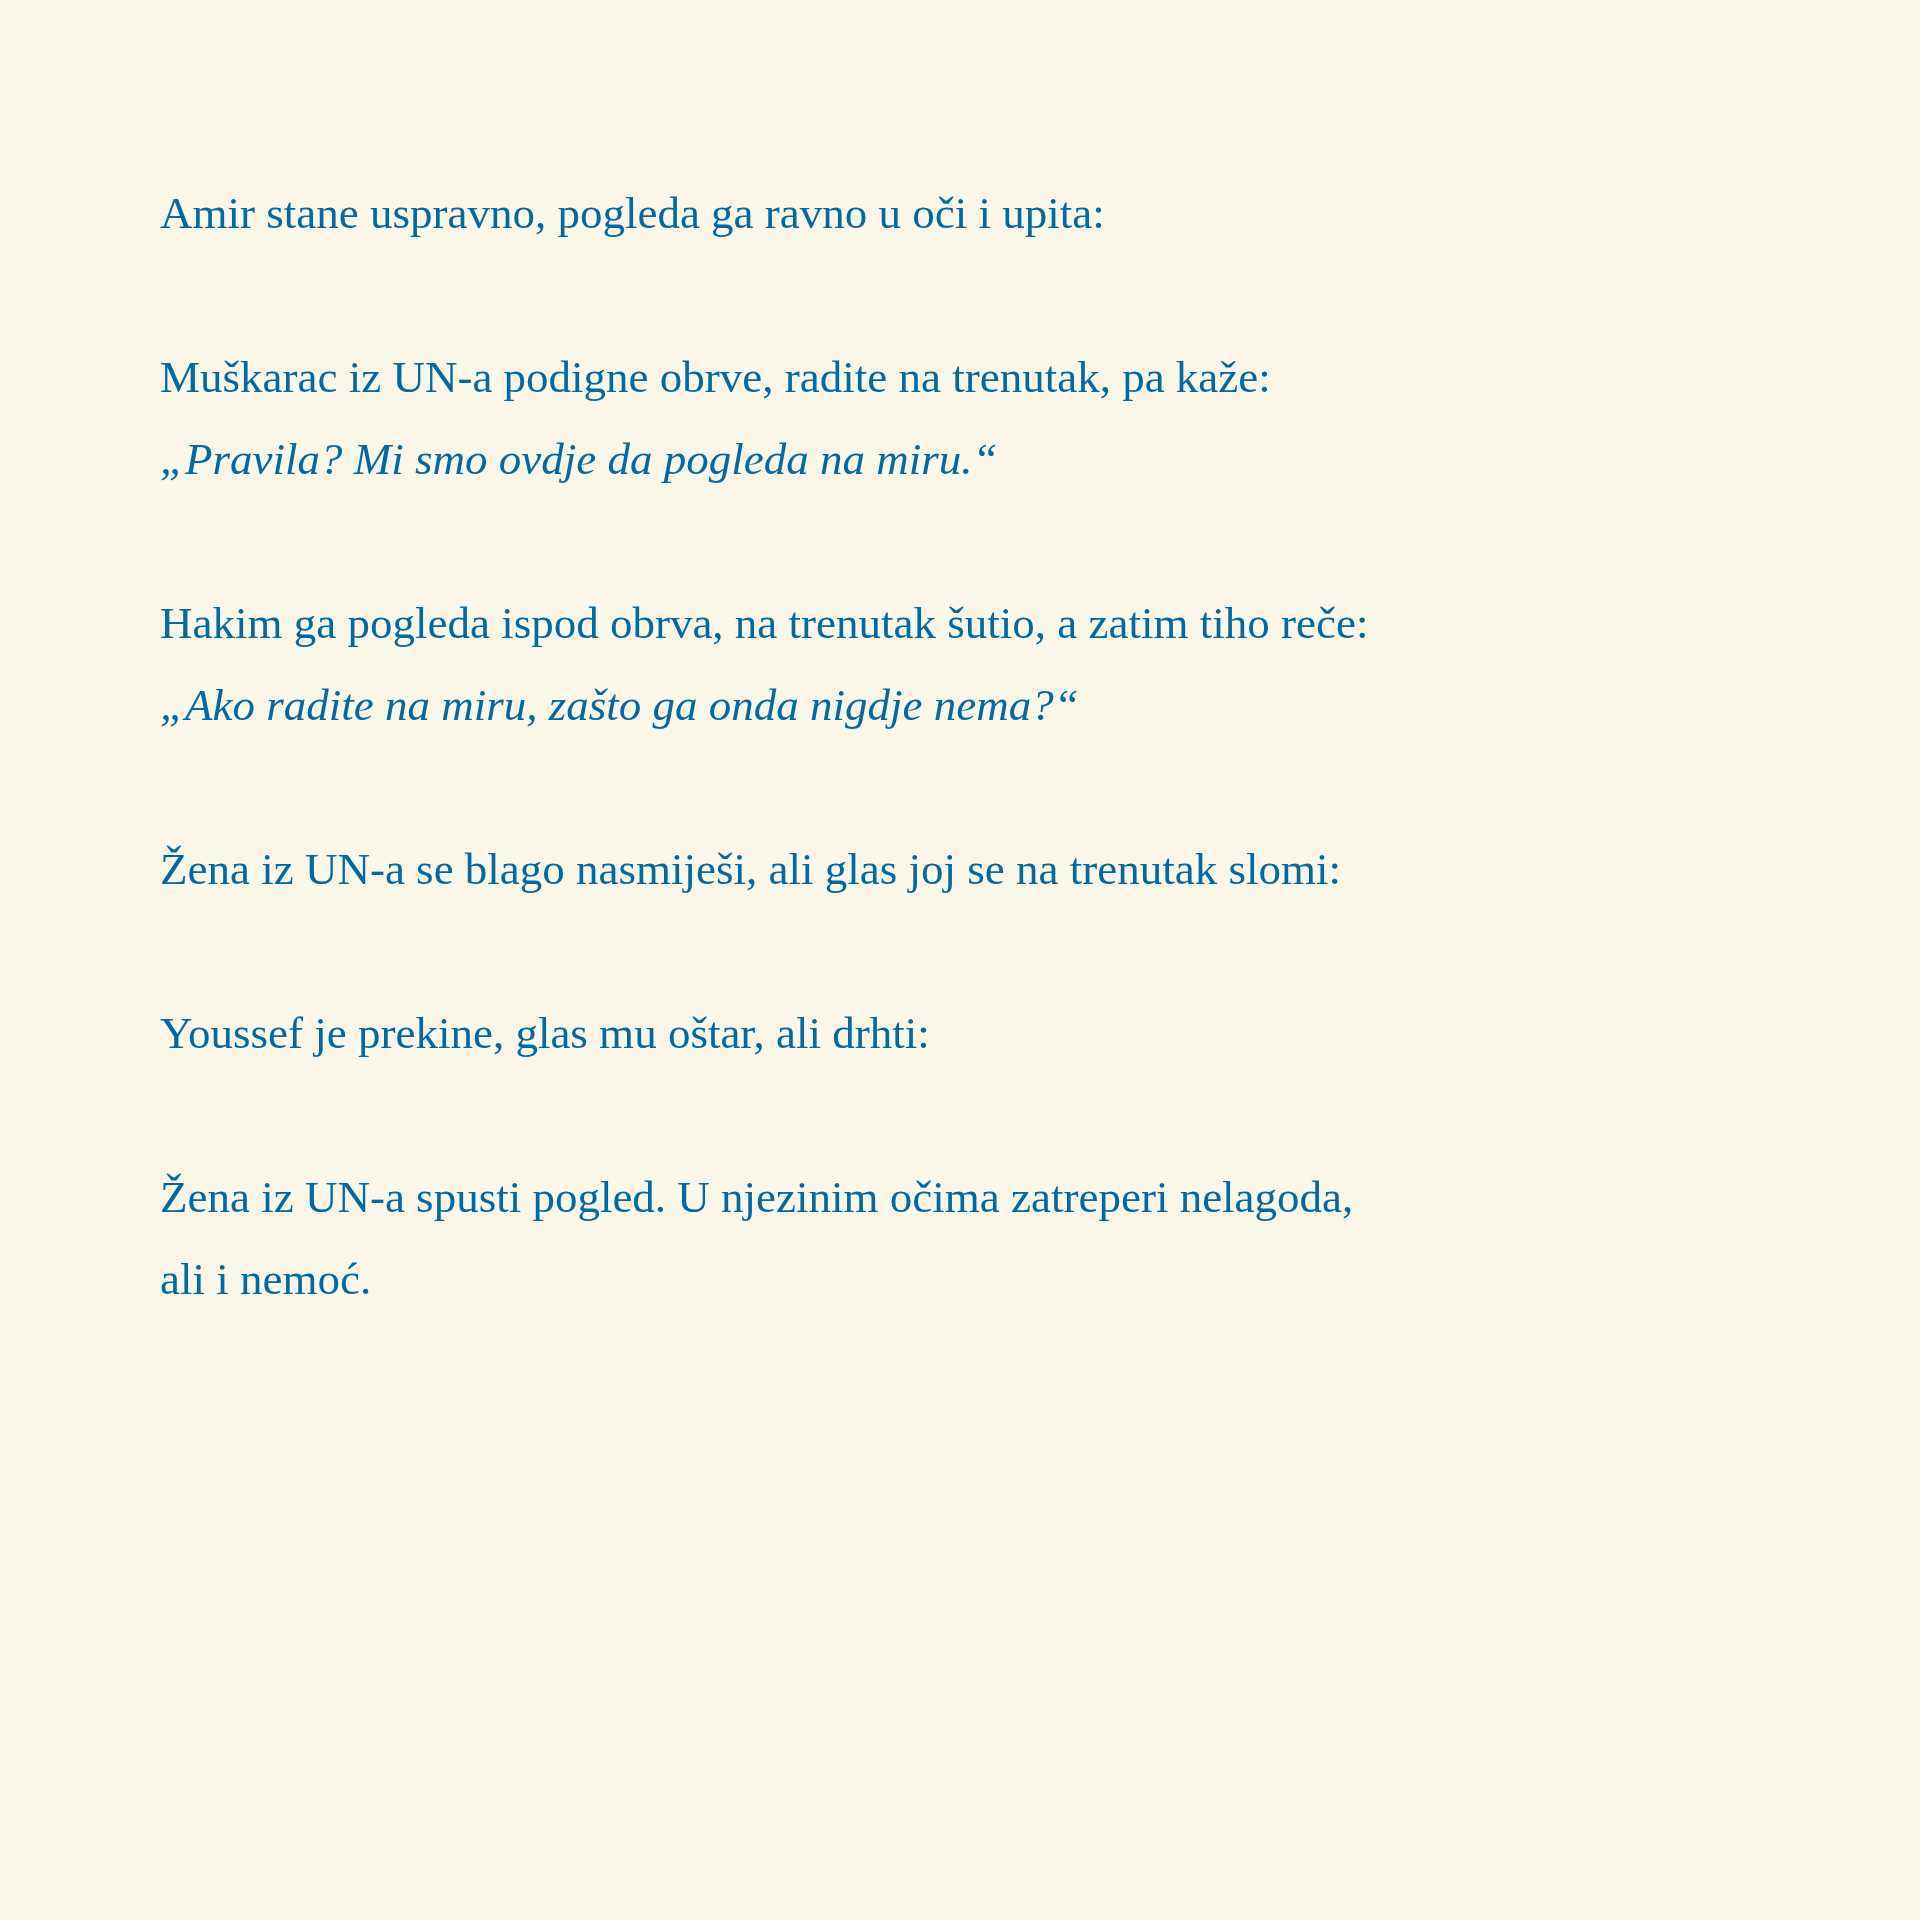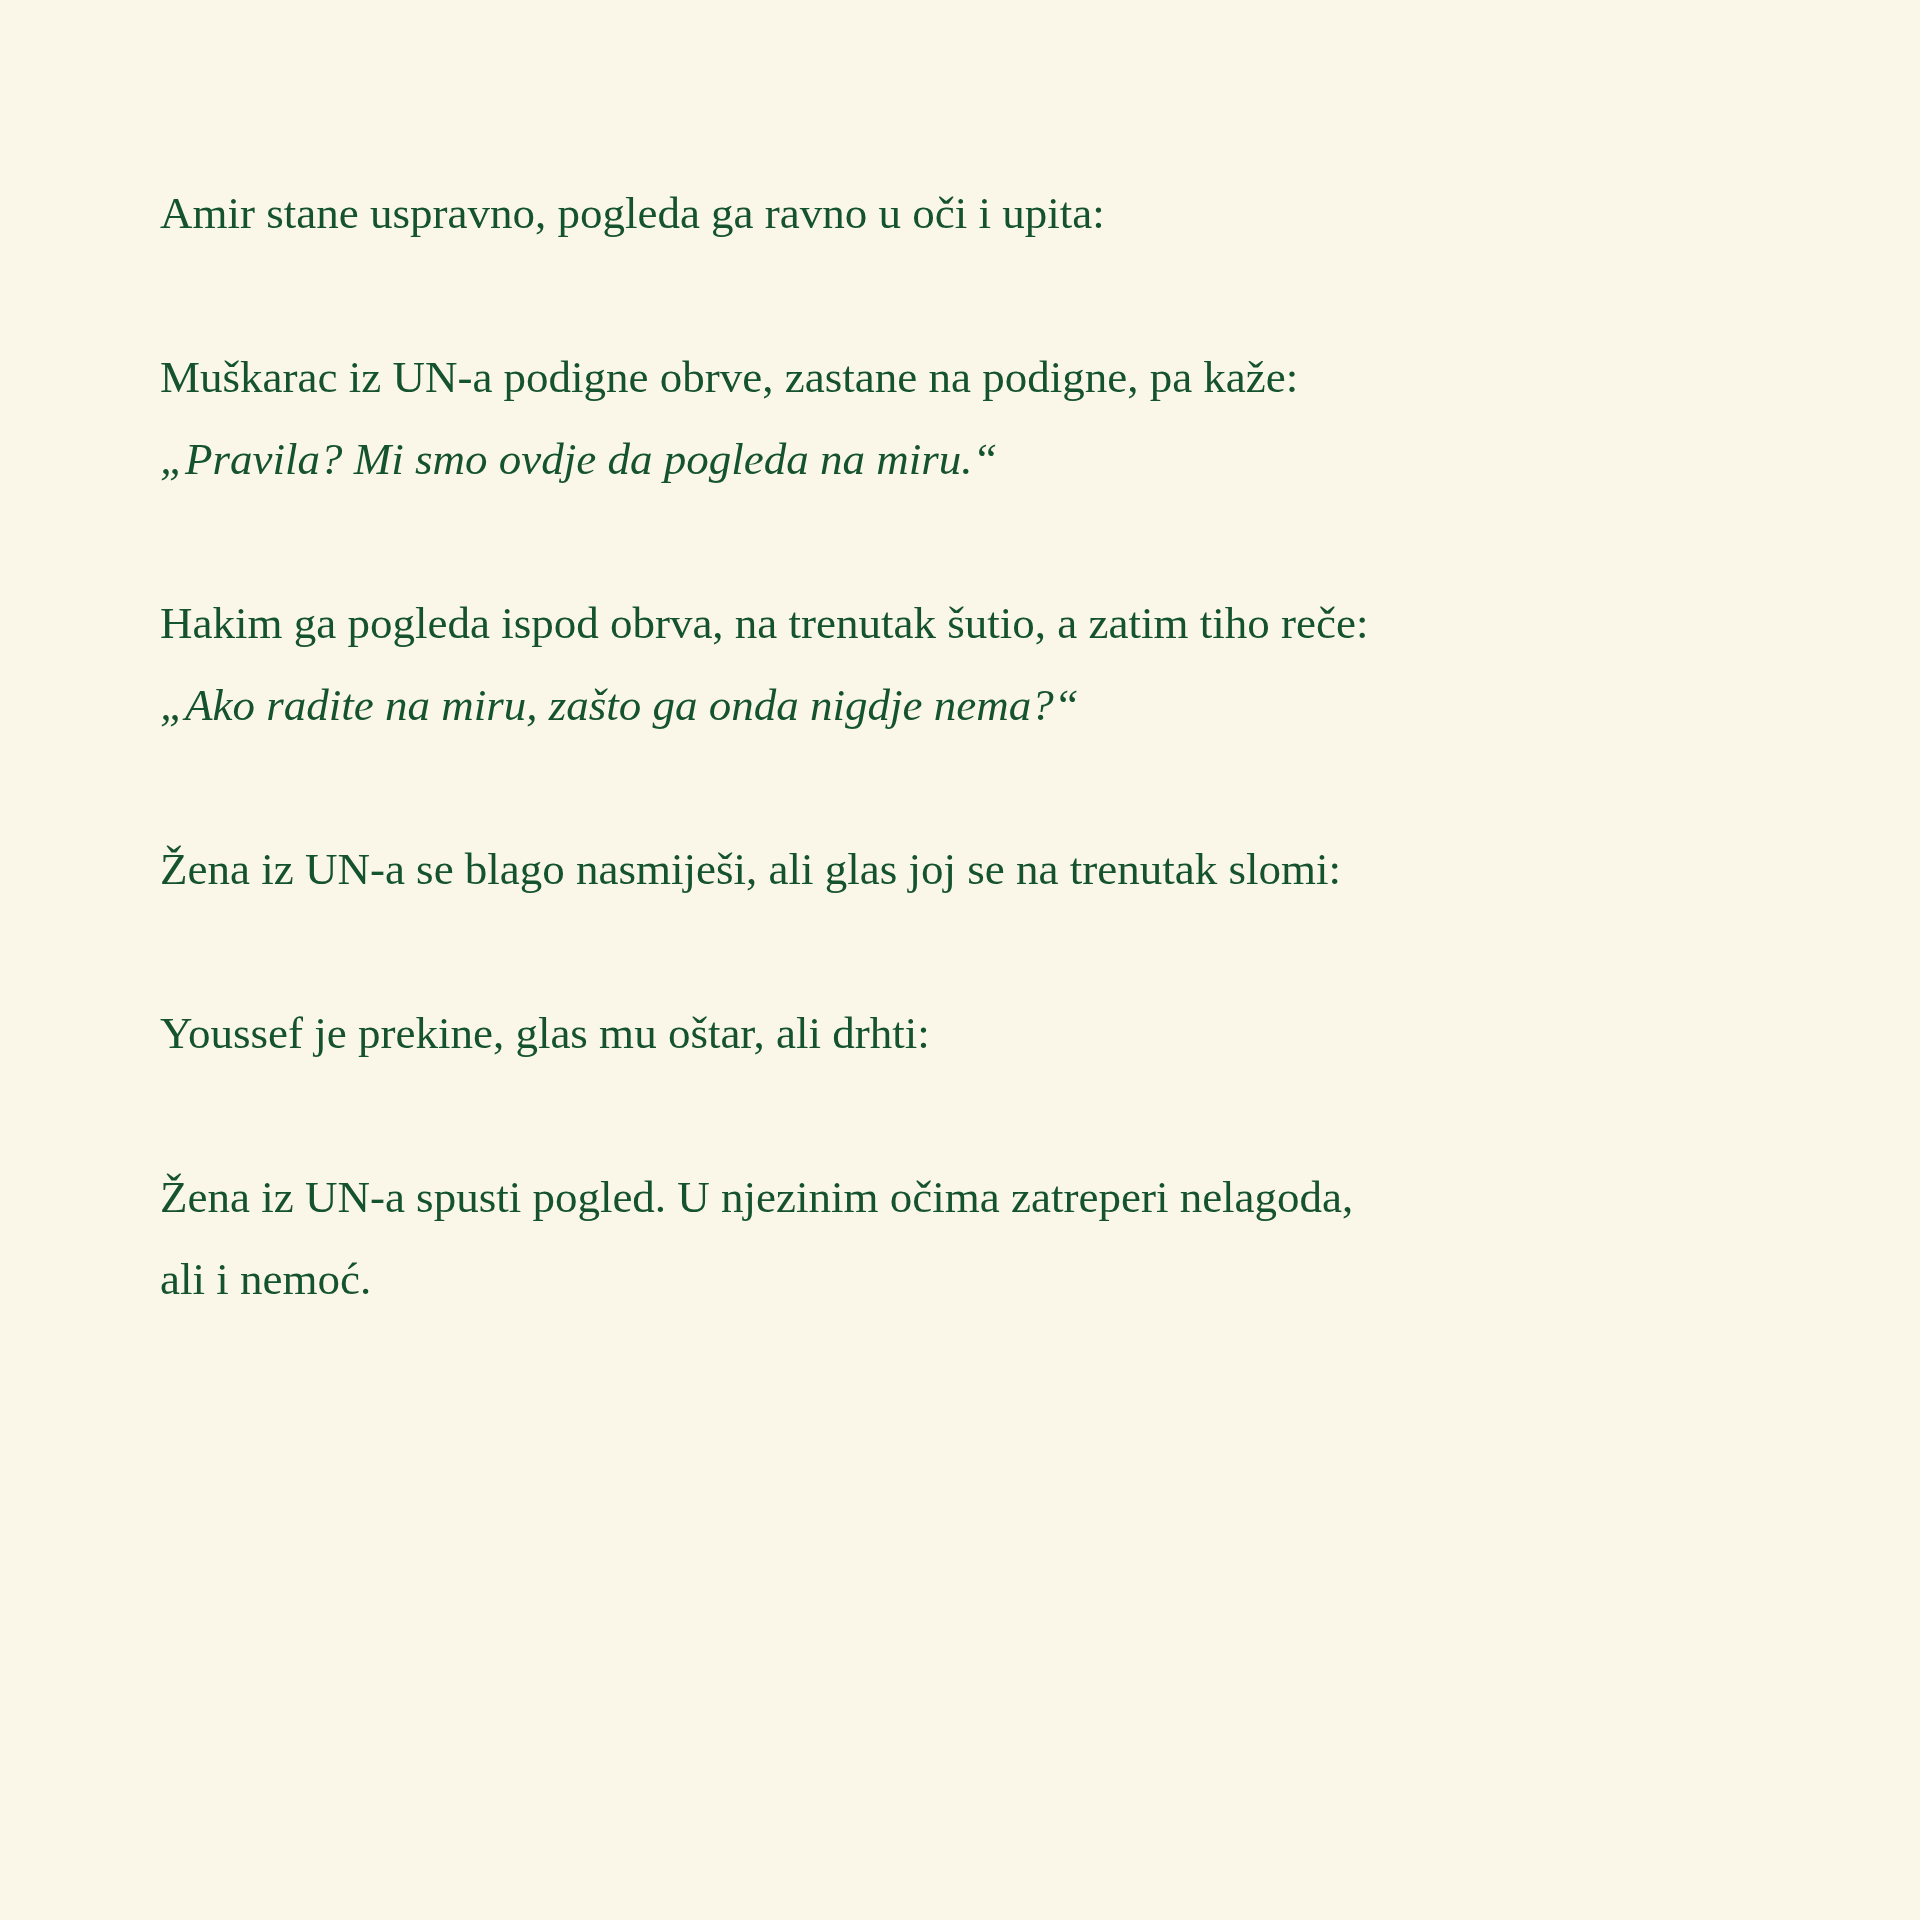--- a/index.html
+++ b/index.html
@@ -8,21 +8,21 @@
   }
   body {
     background: #faf6e8;
   }
   .page {
     position: relative;
     width: 1920px;
     height: 1920px;
     box-sizing: border-box;
     background: #faf6e8;
-    color: #14532d;
+    color: #0369a1;
     font-family: "Liberation Serif", serif;
     padding: 172px 130px 0 160px;
     overflow: hidden;
   }
   .page p {
     margin: 0;
     font-size: 45px;
     line-height: 82px;
     white-space: pre-line;
   }
@@ -39,21 +39,21 @@
 </head>
 <body>
 
 <main class="page">
 
   <div class="block">
     <p class="narration">Amir stane uspravno, pogleda ga ravno u oči i upita:</p>
   </div>
 
   <div class="block">
-    <p class="narration">Muškarac iz UN-a podigne obrve, zastane na podigne, pa kaže:</p>
+    <p class="narration">Muškarac iz UN-a podigne obrve, radite na trenutak, pa kaže:</p>
     <p class="quote">„Pravila? Mi smo ovdje da pogleda na miru.“</p>
   </div>
 
   <div class="block">
     <p class="narration">Hakim ga pogleda ispod obrva, na trenutak šutio, a zatim tiho reče:</p>
     <p class="quote">„Ako radite na miru, zašto ga onda nigdje nema?“</p>
   </div>
 
   <div class="block">
     <p class="narration">Žena iz UN-a se blago nasmiješi, ali glas joj se na trenutak slomi:</p>

